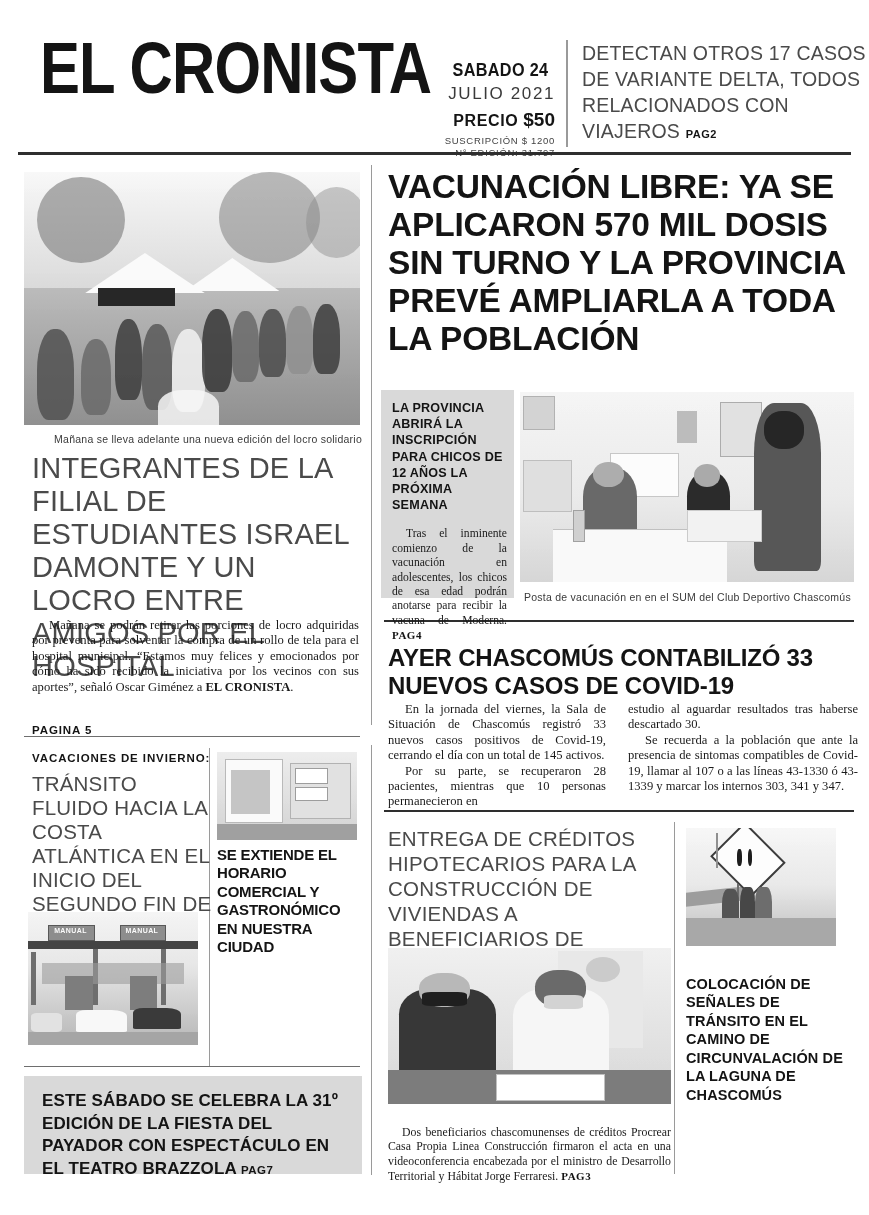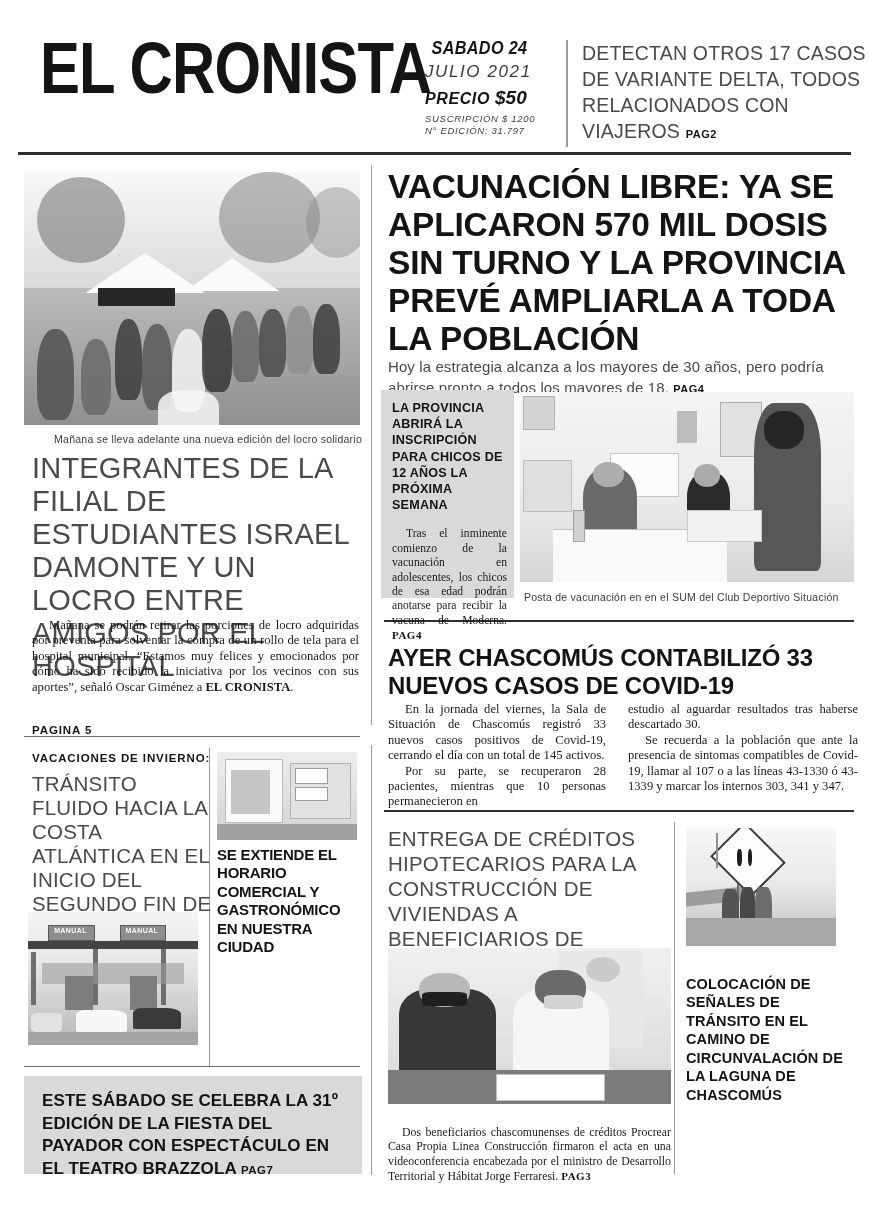--- a/index.html
+++ b/index.html
@@ -14,21 +14,21 @@
 
   
   .masthead{position:absolute;left:0;top:0;width:869px;height:152px;}
   .brand{
     position:absolute;left:40px;top:31px;
     font-family:"Liberation Sans", sans-serif;
     font-weight:700;font-size:73px;line-height:73px;
     letter-spacing:-1px;color:#141414;
     transform:scaleX(0.82);transform-origin:left top;
   }
-  .dateblock{position:absolute;left:425px;top:38px;width:130px;text-align:left;font-style:italic;}
+  .dateblock{position:absolute;left:425px;top:60px;width:130px;text-align:right;}
   .dt-sab{font-weight:700;font-size:18px;letter-spacing:0.4px;color:#141414;line-height:21px;
           transform:scaleX(0.9);transform-origin:center top;}
   .dt-jul{font-weight:400;font-size:17px;letter-spacing:1.6px;color:#3a3a3a;line-height:26px;}
   .dt-precio{font-weight:700;font-size:16px;letter-spacing:0.6px;color:#141414;line-height:22px;margin-top:2px;}
   .dt-precio .amt{font-size:19px;letter-spacing:0px;}
   .dt-sus{font-weight:400;font-size:9.5px;letter-spacing:0.7px;color:#3f3f3f;line-height:12px;margin-top:3px;}
 
   .topnews{position:absolute;left:566px;top:40px;width:290px;padding-left:14px;border-left:2px solid #9a9a9a;}
   .topnews h2{
     margin:0;font-weight:400;font-size:19.5px;line-height:26px;
@@ -173,24 +173,20 @@
   <h1 class="hl-thin" id="left-lead-head">INTEGRANTES DE LA FILIAL DE ESTUDIANTES ISRAEL DAMONTE Y UN LOCRO ENTRE AMIGOS POR EL HOSPITAL</h1>
 
   <p class="body-copy indent" id="left-lead-body">
     <span>Mañana se podrán retirar las porciones de locro adquiridas por preventa para solventar la compra de un rollo de tela para el hospital municipal. “Estamos muy felices y emocionados por cómo ha sido recibido la iniciativa por los vecinos con sus aportes”, señaló Oscar Giménez a </span><b>EL CRONISTA</b><span>.</span>
   </p>
 
   <div class="kicker" id="left-pagina5">PAGINA 5</div>
 
   <h1 class="hl-black" id="main-head">VACUNACIÓN LIBRE: YA SE APLICARON 570 MIL DOSIS SIN TURNO Y LA PROVINCIA PREVÉ AMPLIARLA A TODA LA POBLACIÓN</h1>
 
-  <p id="main-sub">
-    <span>Hoy la estrategia alcanza a los mayores de 30 años, pero podría abrirse pronto a todos los mayores de 18.</span>
-    <span class="pagref">PAG4</span>
-  </p>
 
   <div class="graybox" id="prov-box"></div>
   <div style="position:absolute;left:392px;top:400px;width:115px;">
     <div id="prov-head">LA PROVINCIA ABRIRÁ LA INSCRIPCIÓN PARA CHICOS DE 12 AÑOS LA PRÓXIMA SEMANA</div>
     <p id="prov-body" style="margin:14px 0 0 0;">
       <span>Tras el inminente comienzo de la vacunación en adolescentes, los chicos de esa edad podrán anotarse para recibir la vacuna de Moderna.</span>
       <span class="pagref">PAG4</span>
     </p>
   </div>
 
@@ -204,21 +200,21 @@
     <div style="position:absolute;left:19%;top:40%;width:16%;height:38%;background:#6a6a6a;border-radius:40% 40% 10% 10%;"></div>
     <div style="position:absolute;left:22%;top:37%;width:9%;height:13%;background:#c9a77f;border-radius:50%;filter:grayscale(1);"></div>
     <div style="position:absolute;left:50%;top:42%;width:13%;height:32%;background:#2f2f2f;border-radius:40% 40% 6% 6%;"></div>
     <div style="position:absolute;left:52%;top:38%;width:8%;height:12%;background:#a8a8a8;border-radius:50%;"></div>
     <div style="position:absolute;left:70%;top:6%;width:20%;height:88%;background:#595959;border-radius:30% 30% 6% 6%;"></div>
     <div style="position:absolute;left:73%;top:10%;width:12%;height:20%;background:#2a2a2a;border-radius:45%;"></div>
     <div style="position:absolute;left:10%;top:72%;width:52%;height:28%;background:#f3f3f3;border-top:1px solid #bdbdbd;"></div>
     <div style="position:absolute;left:50%;top:62%;width:22%;height:16%;background:#ededed;border:1px solid #c7c7c7;"></div>
     <div style="position:absolute;left:16%;top:62%;width:3%;height:16%;background:#cccccc;border:1px solid #9f9f9f;"></div>
   </div>
-  <div class="caption" style="left:524px;top:590px;width:330px;">Posta de vacunación en en el SUM del Club Deportivo Situación</div>
+  <div class="caption" style="left:524px;top:590px;width:330px;">Posta de vacunación en en el SUM del Club Deportivo Chascomús</div>
 
   <h2 class="hl-black" id="covid-head">AYER CHASCOMÚS CONTABILIZÓ 33 NUEVOS CASOS DE COVID-19</h2>
 
   <div id="covid-c1">
     <p class="body-copy indent" style="margin:0">En la jornada del viernes, la Sala de Situación de Chascomús registró 33 nuevos casos positivos de Covid-19, cerrando el día con un total de 145 activos.</p>
     <p class="body-copy indent" style="margin:0">Por su parte, se recuperaron 28 pacientes, mientras que 10 personas permanecieron en</p>
   </div>
   <div id="covid-c2">
     <p class="body-copy" style="margin:0">estudio al aguardar resultados tras haberse descartado 30.</p>
     <p class="body-copy indent" style="margin:0">Se recuerda a la población que ante la presencia de sintomas compatibles de Covid-19, llamar al 107 o a las líneas 43-1330 ó 43-1339 y marcar los internos 303, 341 y 347.</p>

